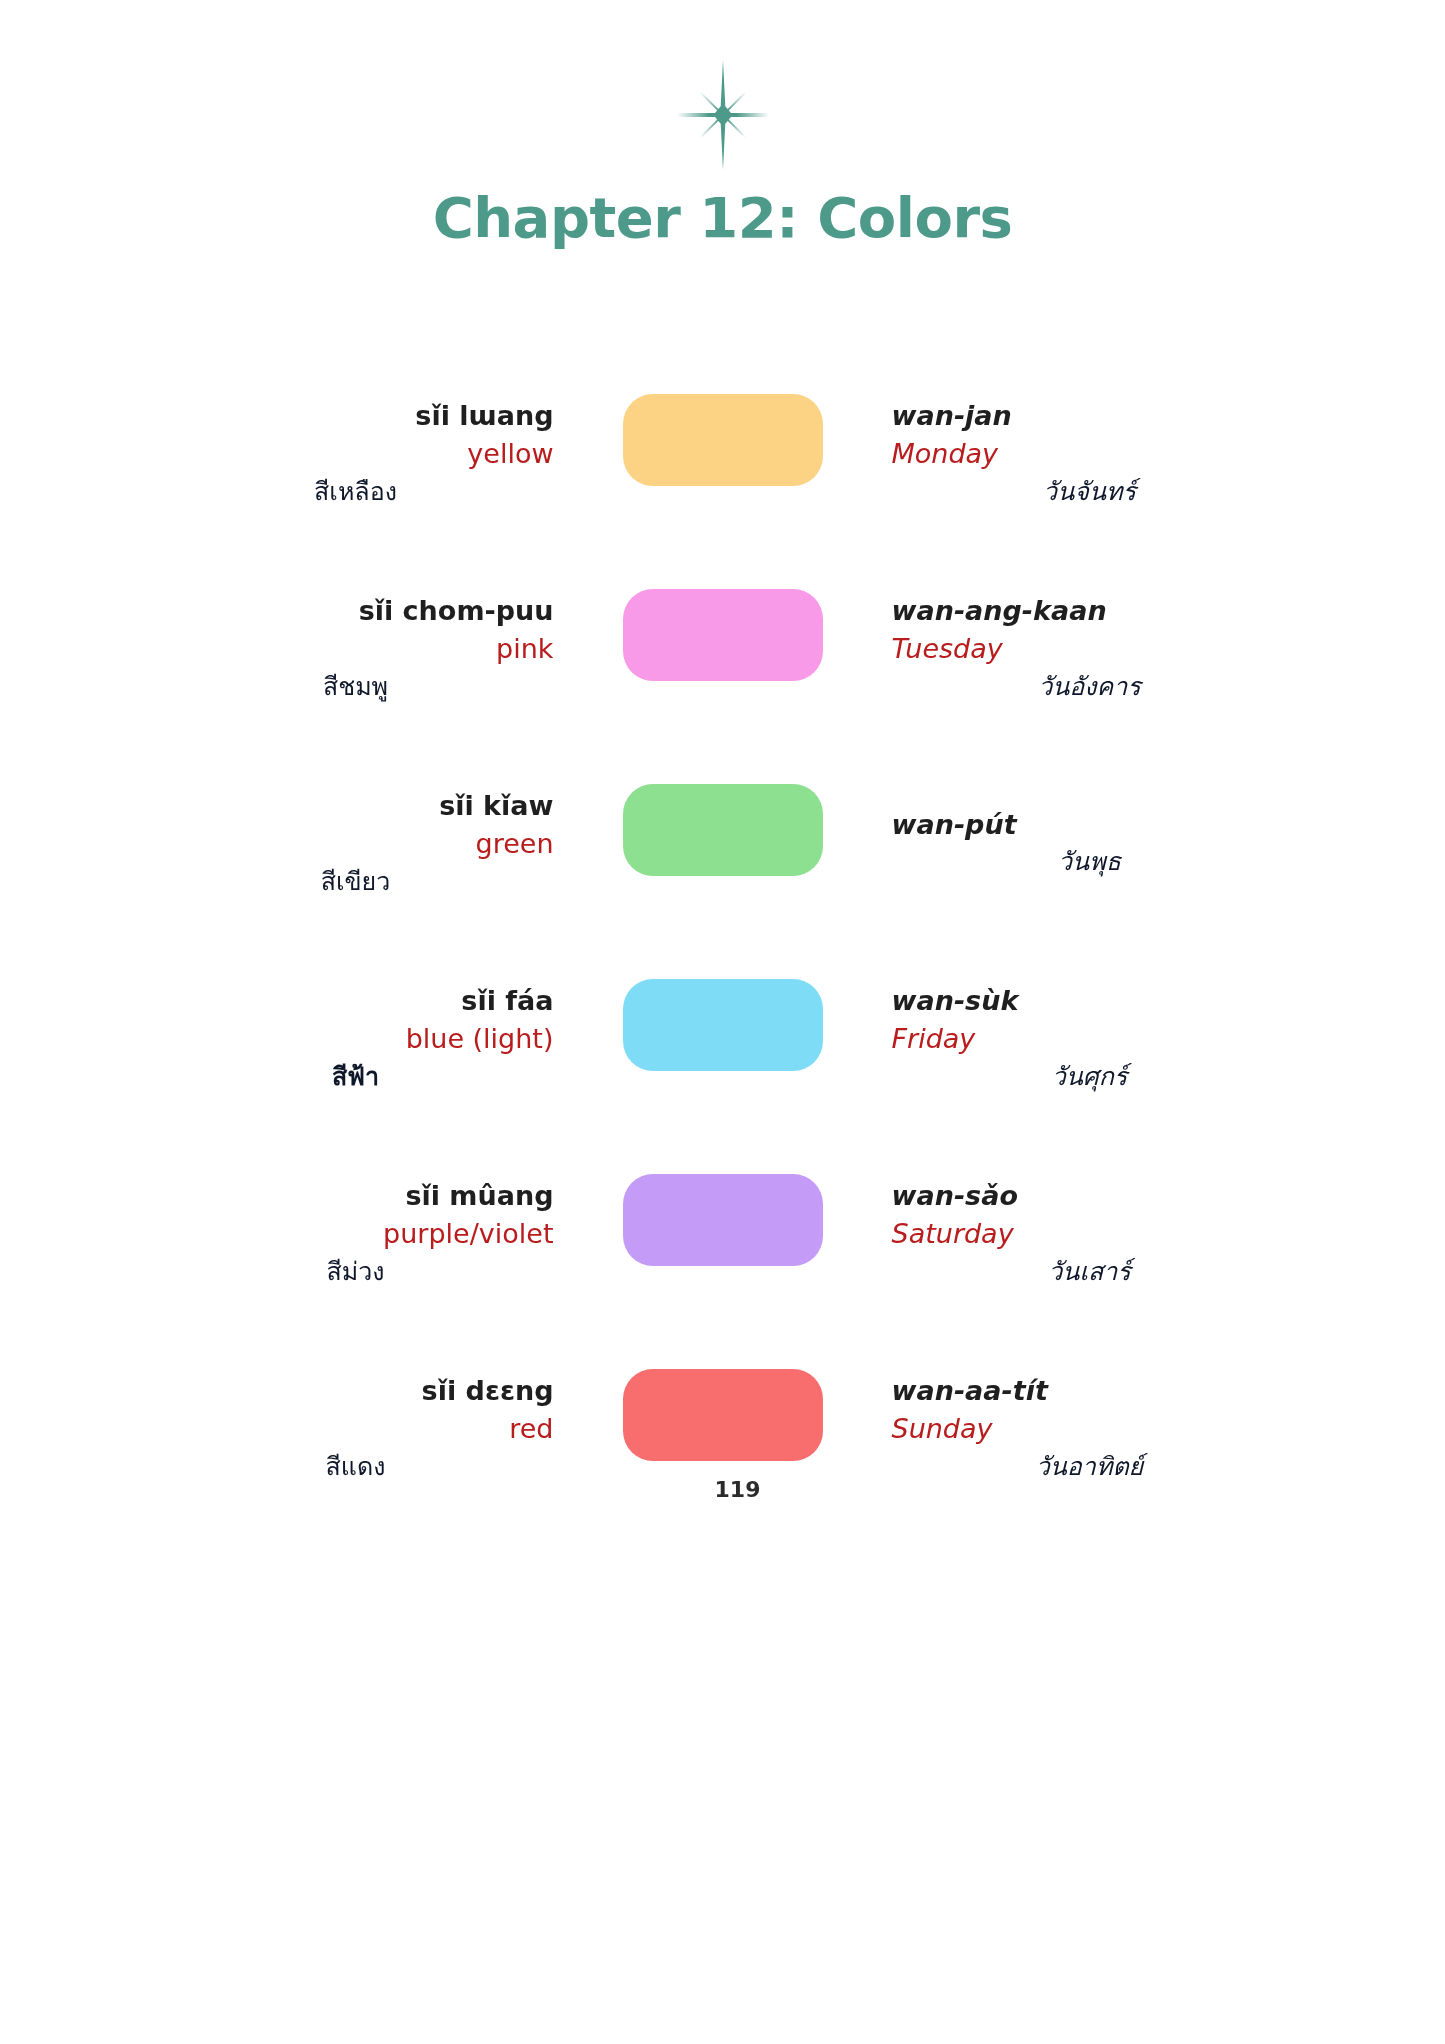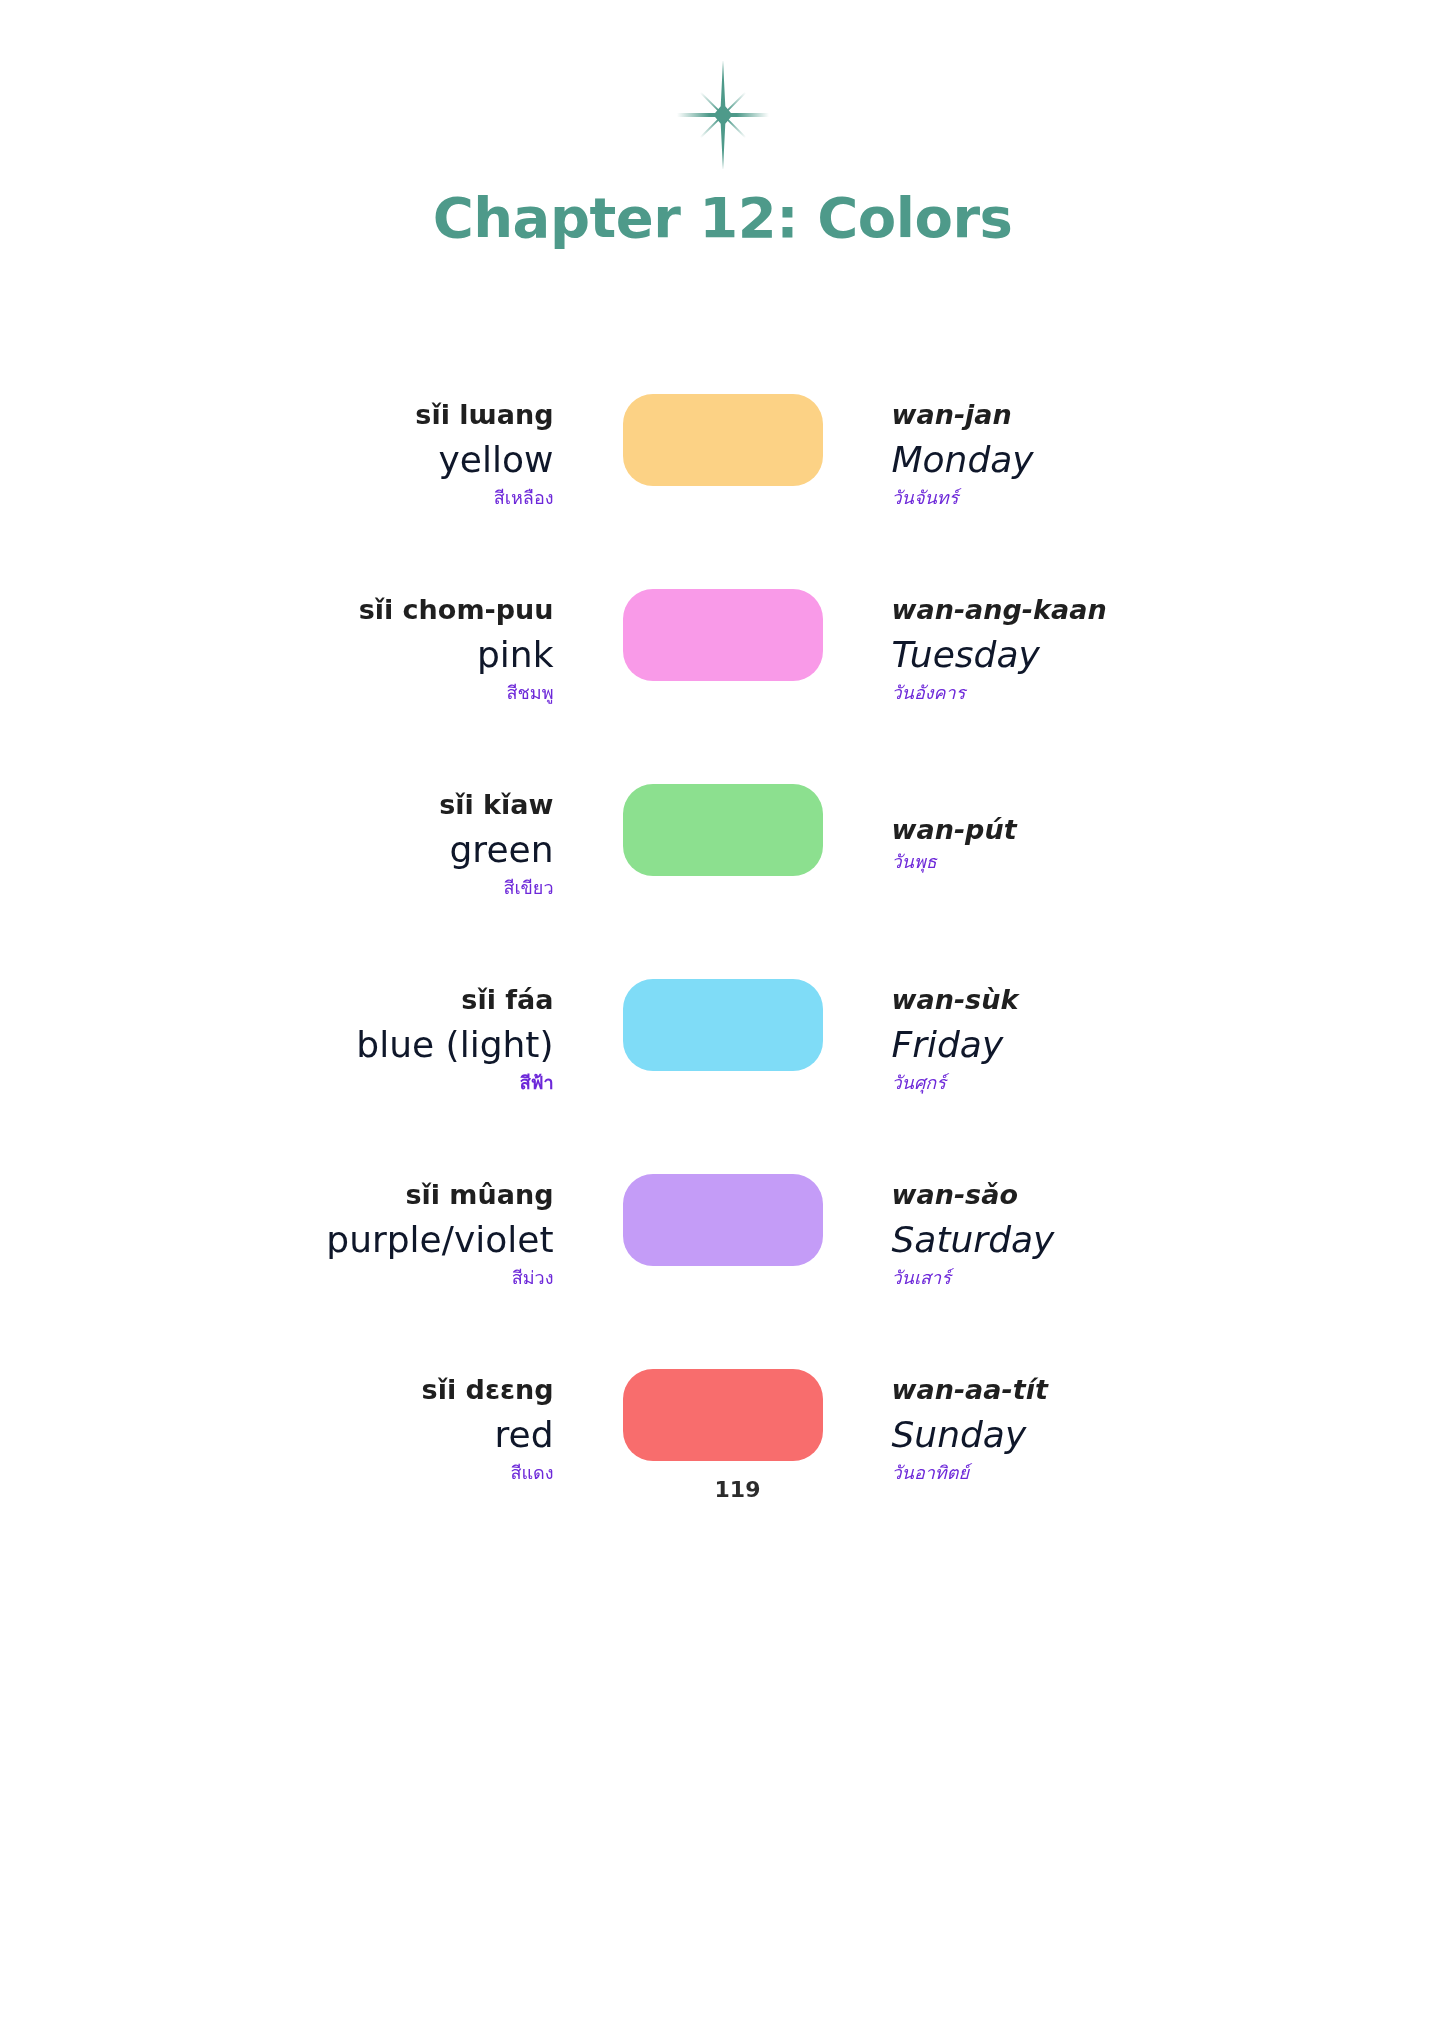--- a/index.html
+++ b/index.html
@@ -124,30 +124,31 @@
   }
   .term {
     font-size: 27px;
     font-weight: bold;
     color: #1f1f1f;
     line-height: 1.42;
     white-space: nowrap;
     margin-top: 27px;
   }
   .gloss {
-    font-size: 36px;
+    font-size: 27px;
+    font-weight: normal;
+    color: #b91c1c;
+    line-height: 1.42;
+  }
+  .thai {
+    font-size: 25px;
     font-weight: normal;
     color: #0f172a;
     line-height: 1.42;
-  }
-  .thai {
-    font-size: 18px;
-    font-weight: normal;
-    color: #6d28d9;
-    line-height: 1.42;
+    text-align: center;
   }
   .thai.bold { font-weight: bold; }
 
   .swatch {
     width: 200px;
     height: 92px;
     border-radius: 30px;
   }
 
   

